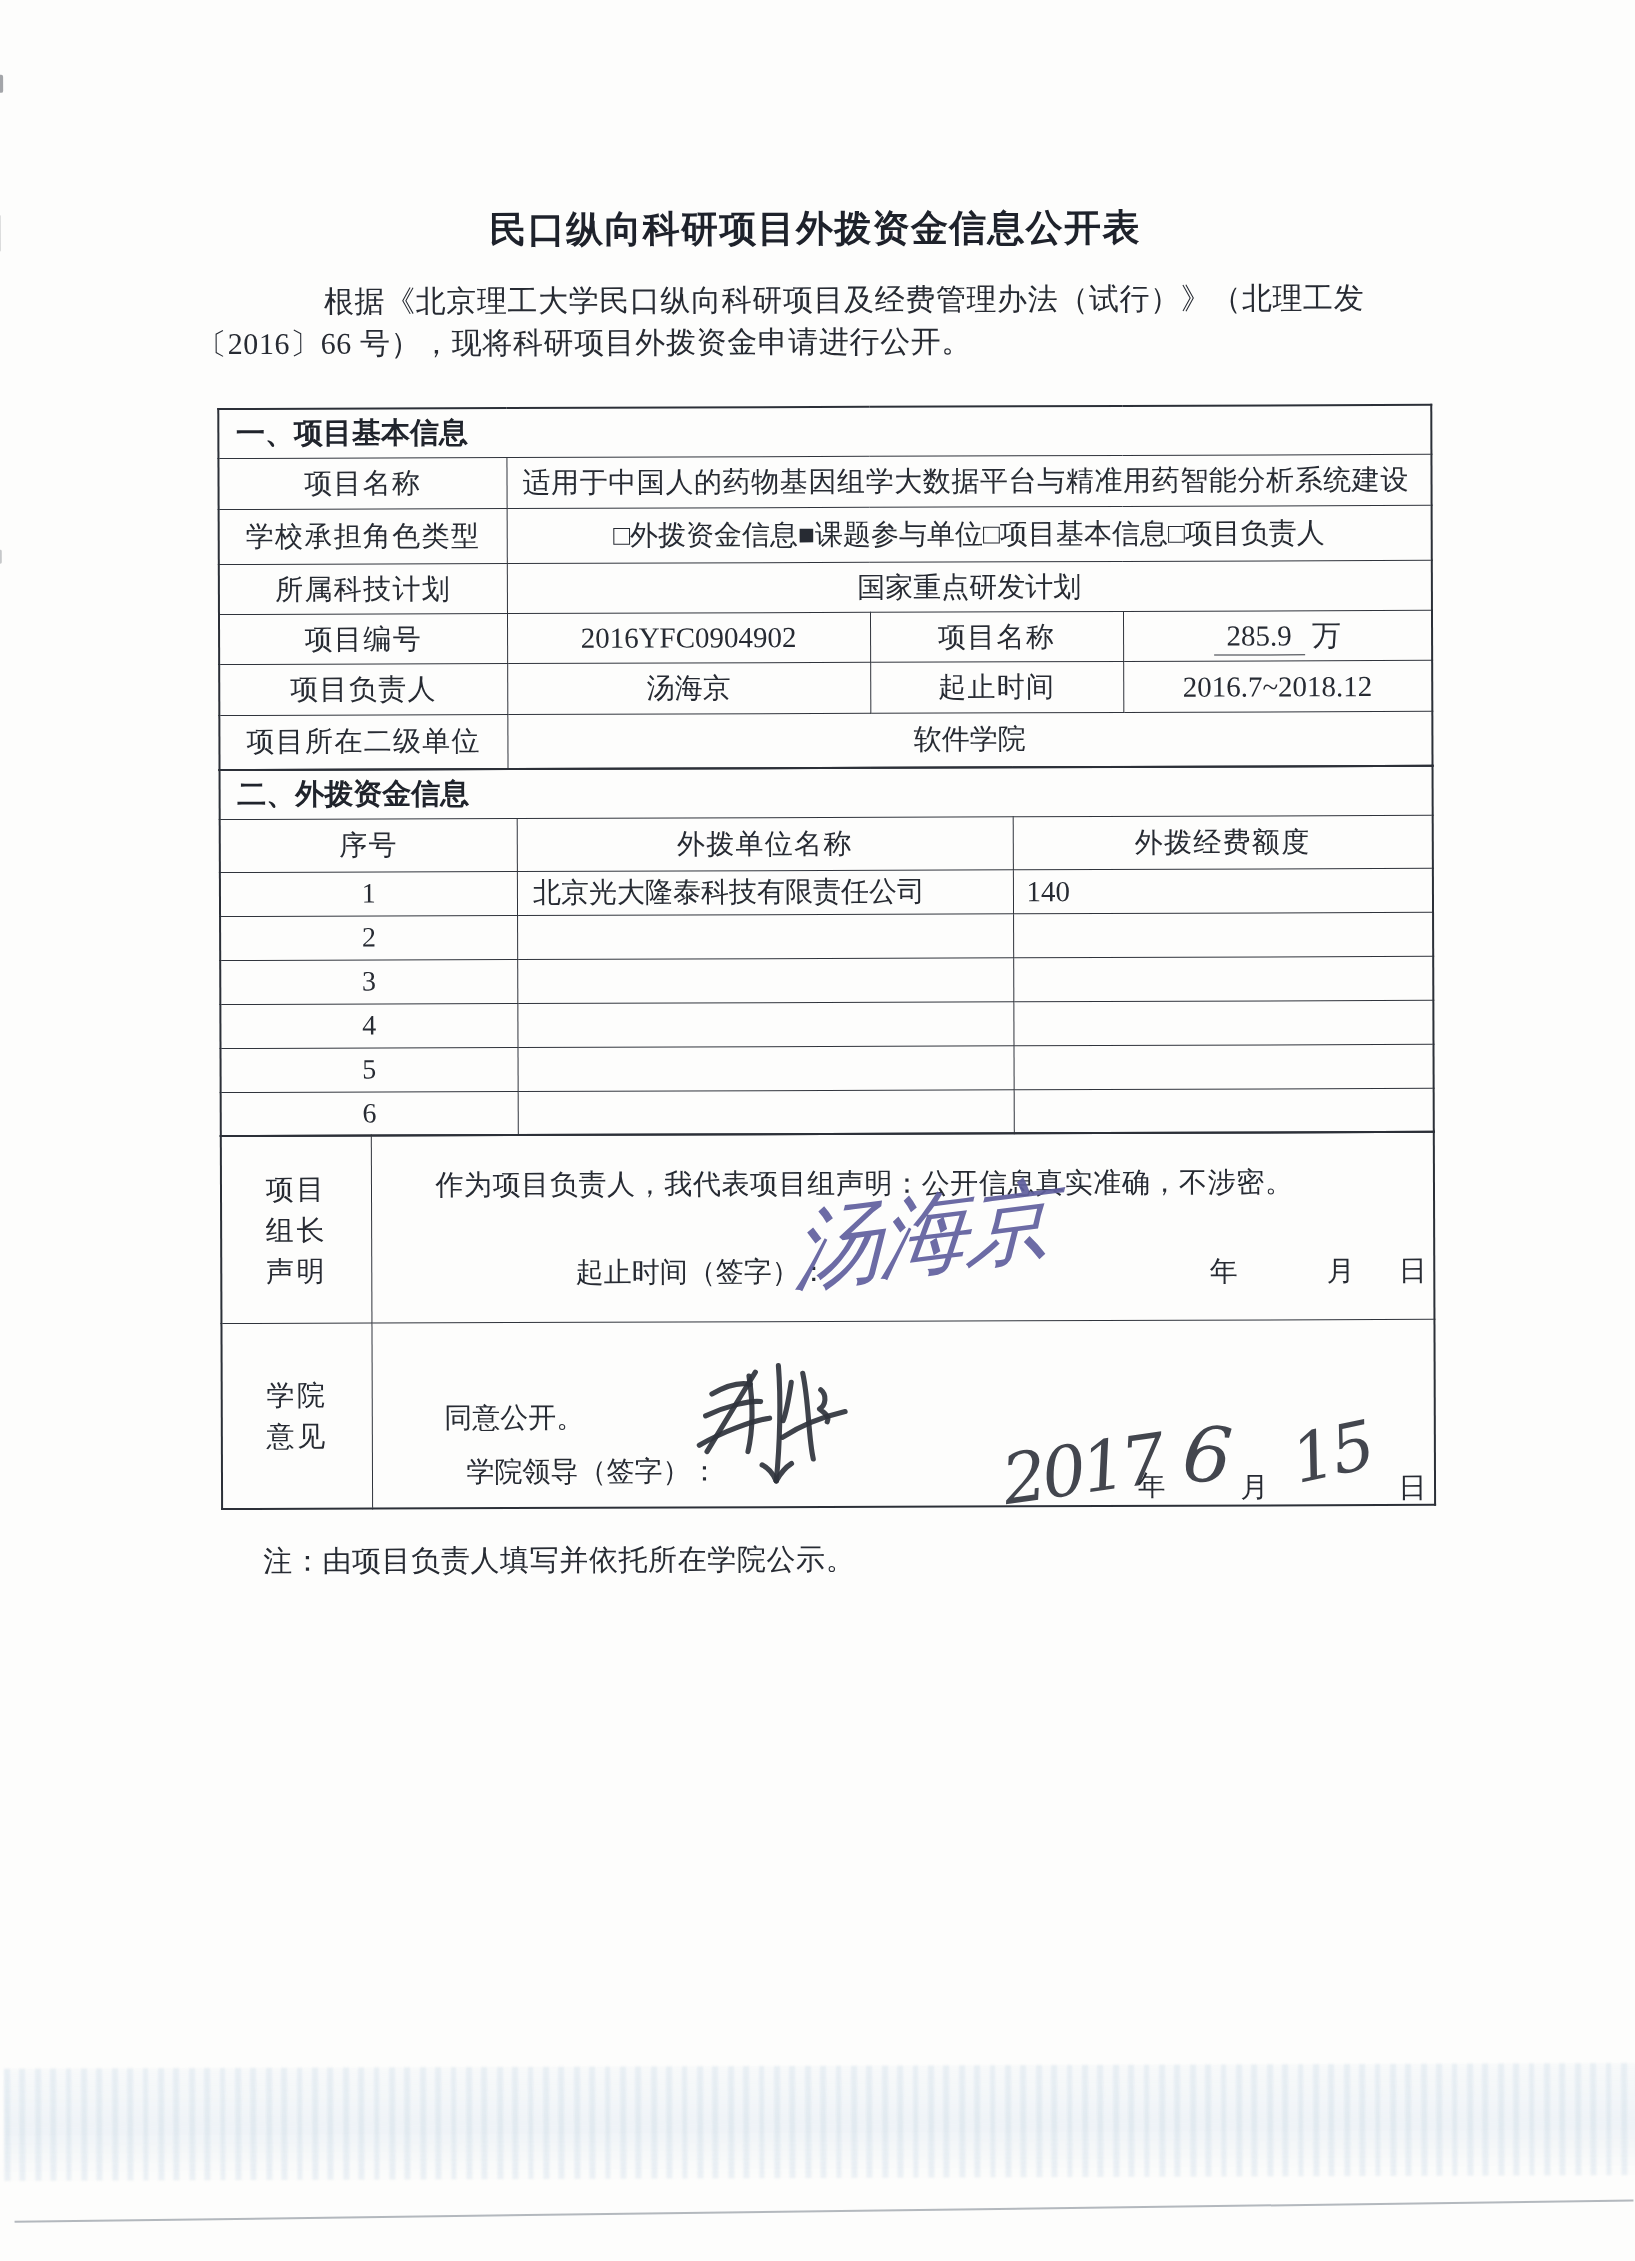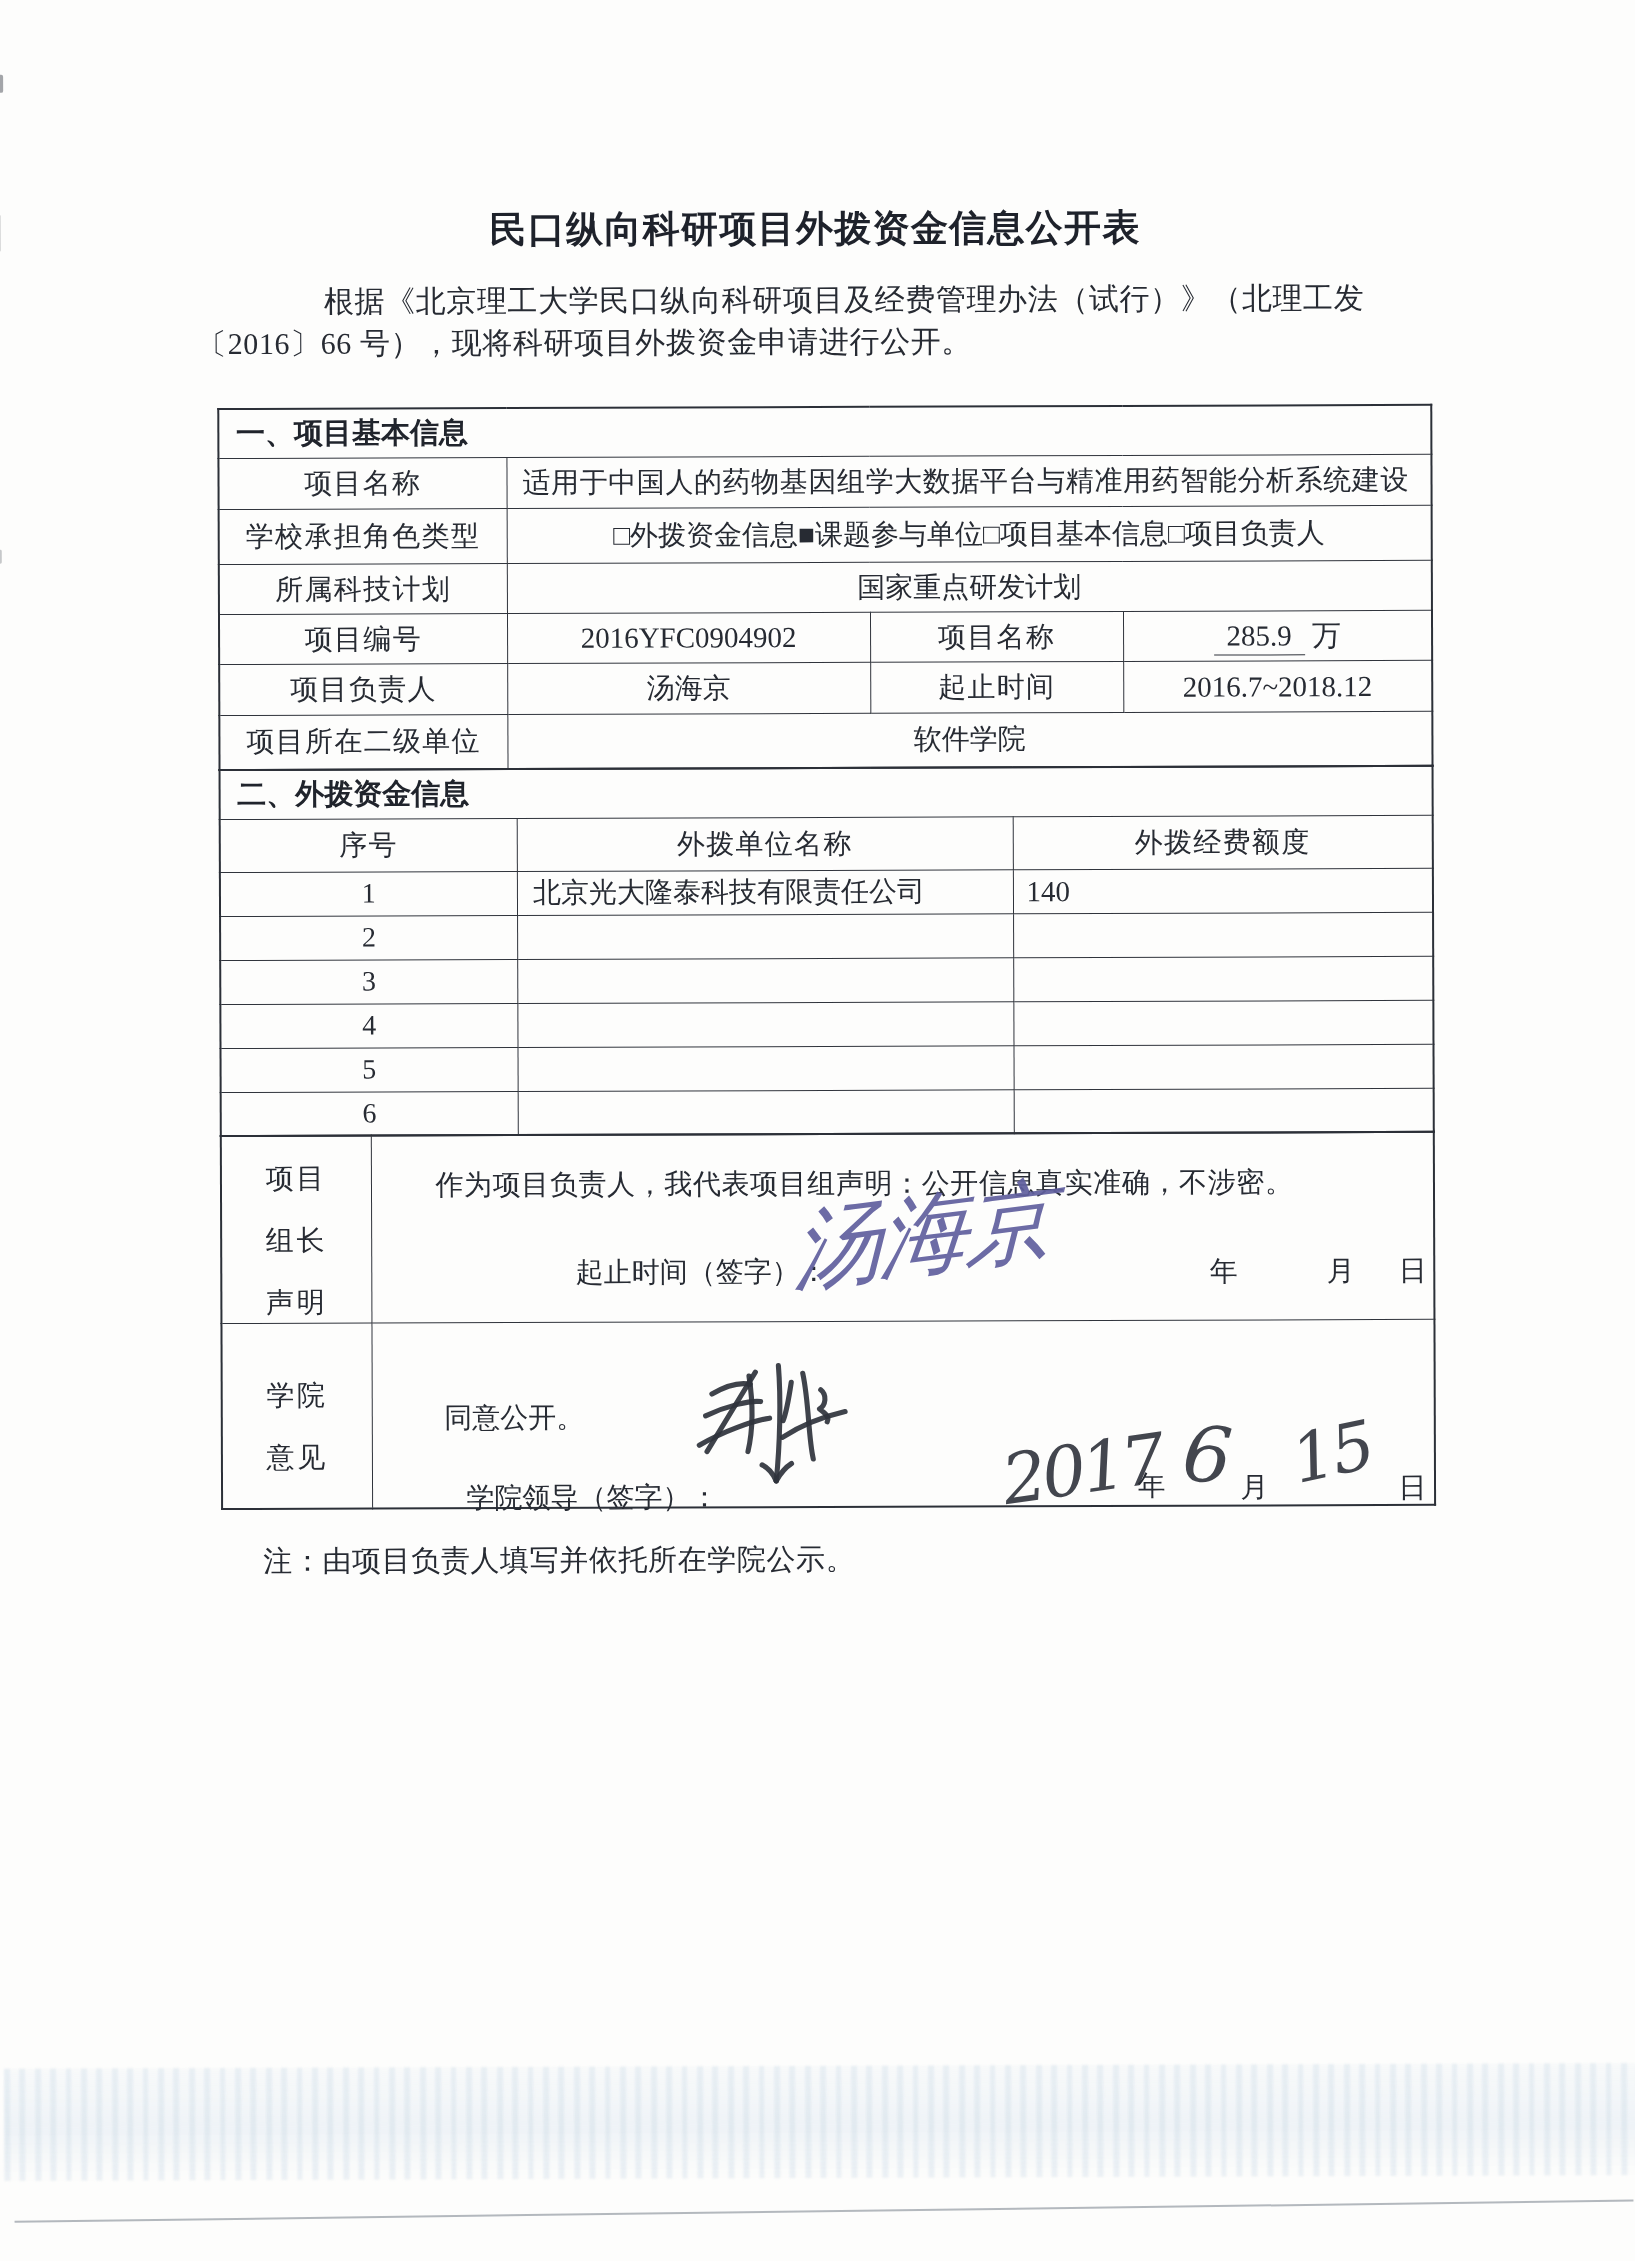--- a/index.html
+++ b/index.html
@@ -34,21 +34,21 @@
     text-align:left; padding-left:16.7px; height:48px;
     font-family:"Liberation Sans","DejaVu Sans",sans-serif;
     font-weight:700; font-size:29px; color:#20242c;
   }
   .lbl{letter-spacing:1.3px;}
   .val-left{text-align:left; padding-left:15.4px;}
   .underlined{display:inline-block; border-bottom:1.9px solid #2f333b; padding:0 13px 2.6px 13px;}
   .num-cell{font-size:29px;}
 
   
-  .rowlbl div{line-height:41px; letter-spacing:2.6px;margin-top:21px;}
+  .rowlbl div{line-height:41px; letter-spacing:2.6px;}
   .relcell{position:relative; text-align:left;}
   .abs{position:absolute; white-space:nowrap;}
 
   .hw{font-family:"DejaVu Serif","Liberation Serif",serif; font-style:italic;}
   .pi-sig{
     color:#605f9e; font-size:89px; line-height:1; opacity:.92;
     transform:rotate(-7deg) skewX(-8deg); transform-origin:left bottom;
     letter-spacing:-2.6px;
   }
   .hw-date{color:#2f333c; opacity:.9;}
@@ -201,21 +201,21 @@
             <span class="abs" style="left:1027px; top:119px">日</span>
           </td>
         </tr>
         <tr>
           <td style="height:184px" class="rowlbl">
             <div>学院</div>
             <div>意见</div>
           </td>
           <td class="relcell">
             <span class="abs" style="left:72px; top:76px">同意公开。</span>
-            <span class="abs" style="left:94px; top:156px">学院领导（签字）：</span>
+            <span class="abs" style="left:94px; top:130px">学院领导（签字）：</span>
             <svg class="scribble" style="left:321px; top:32px" width="167" height="128" viewBox="0 0 260 200">
               <path d="M28 62 C52 48 74 44 88 47"></path>
               <path d="M18 96 C52 80 88 72 104 74"></path>
               <path d="M8 142 C46 120 92 104 118 100"></path>
               <path d="M96 28 C70 70 40 120 20 152"></path>
               <path d="M86 34 C92 74 92 118 84 152"></path>
               <path d="M132 18 C136 70 134 142 128 198"></path>
               <path d="M128 198 C122 184 114 177 106 173"></path>
               <path d="M128 198 C136 184 144 176 152 171"></path>
               <path d="M152 44 C148 70 144 92 139 104"></path>

